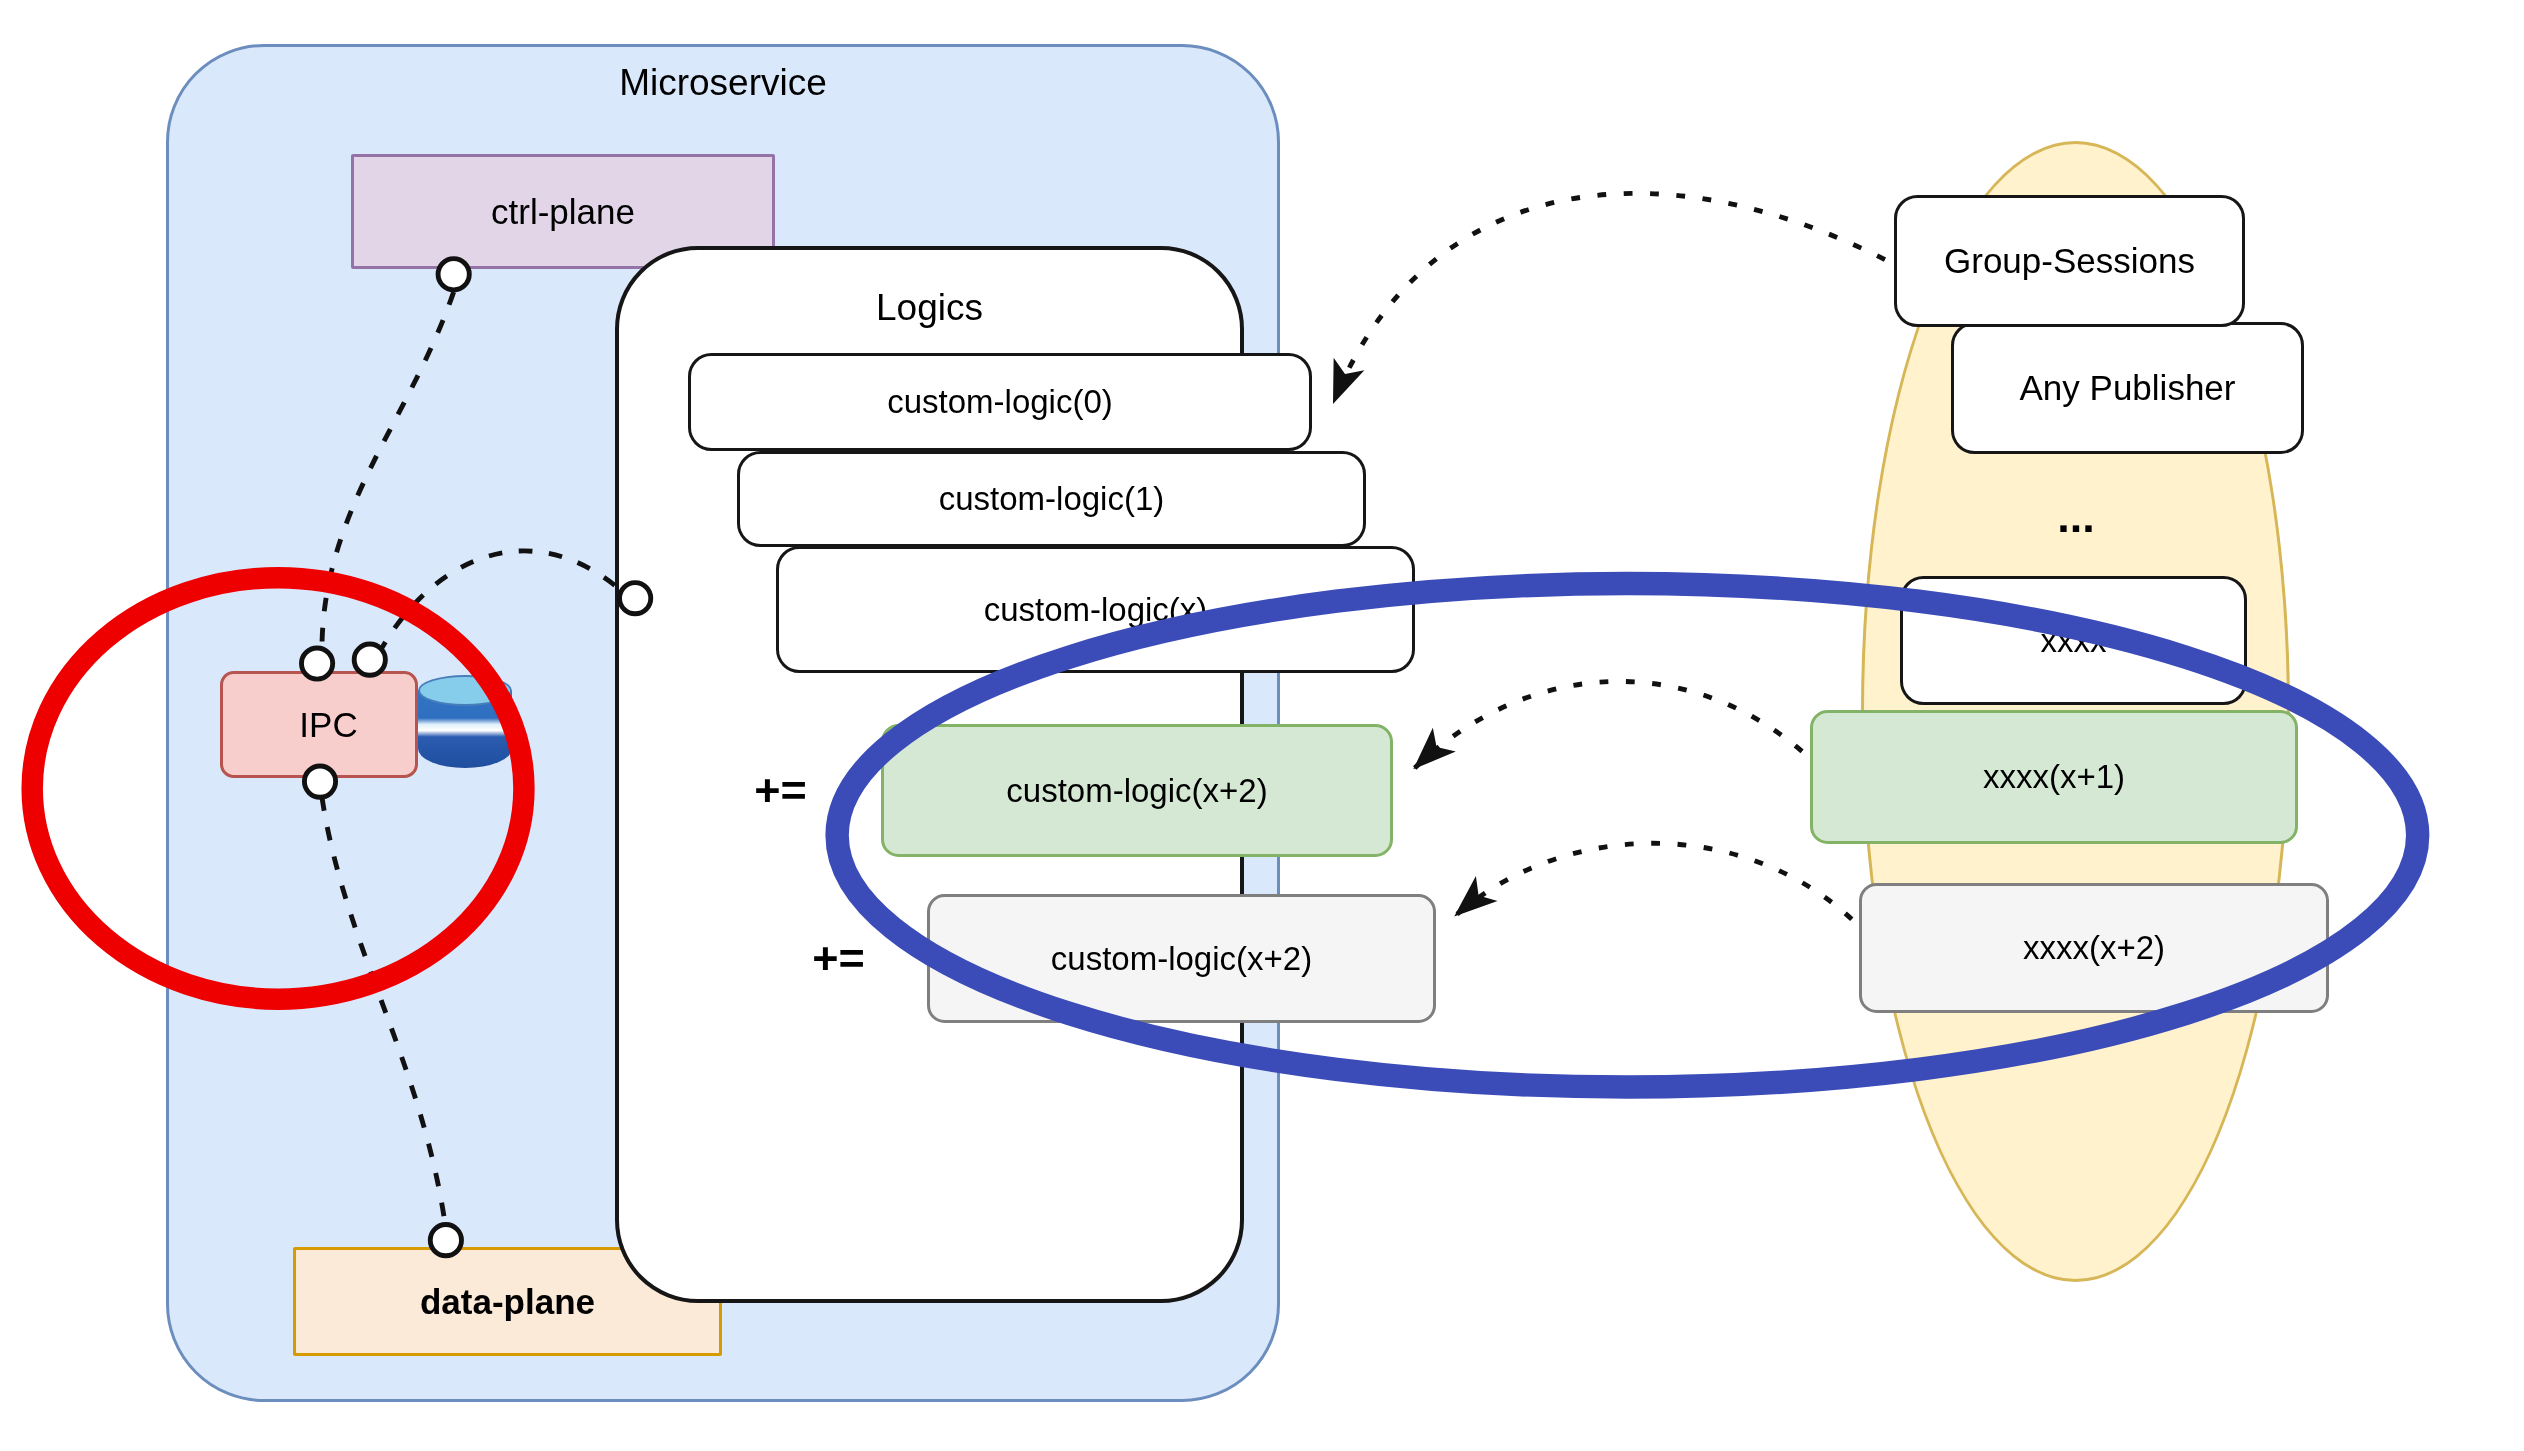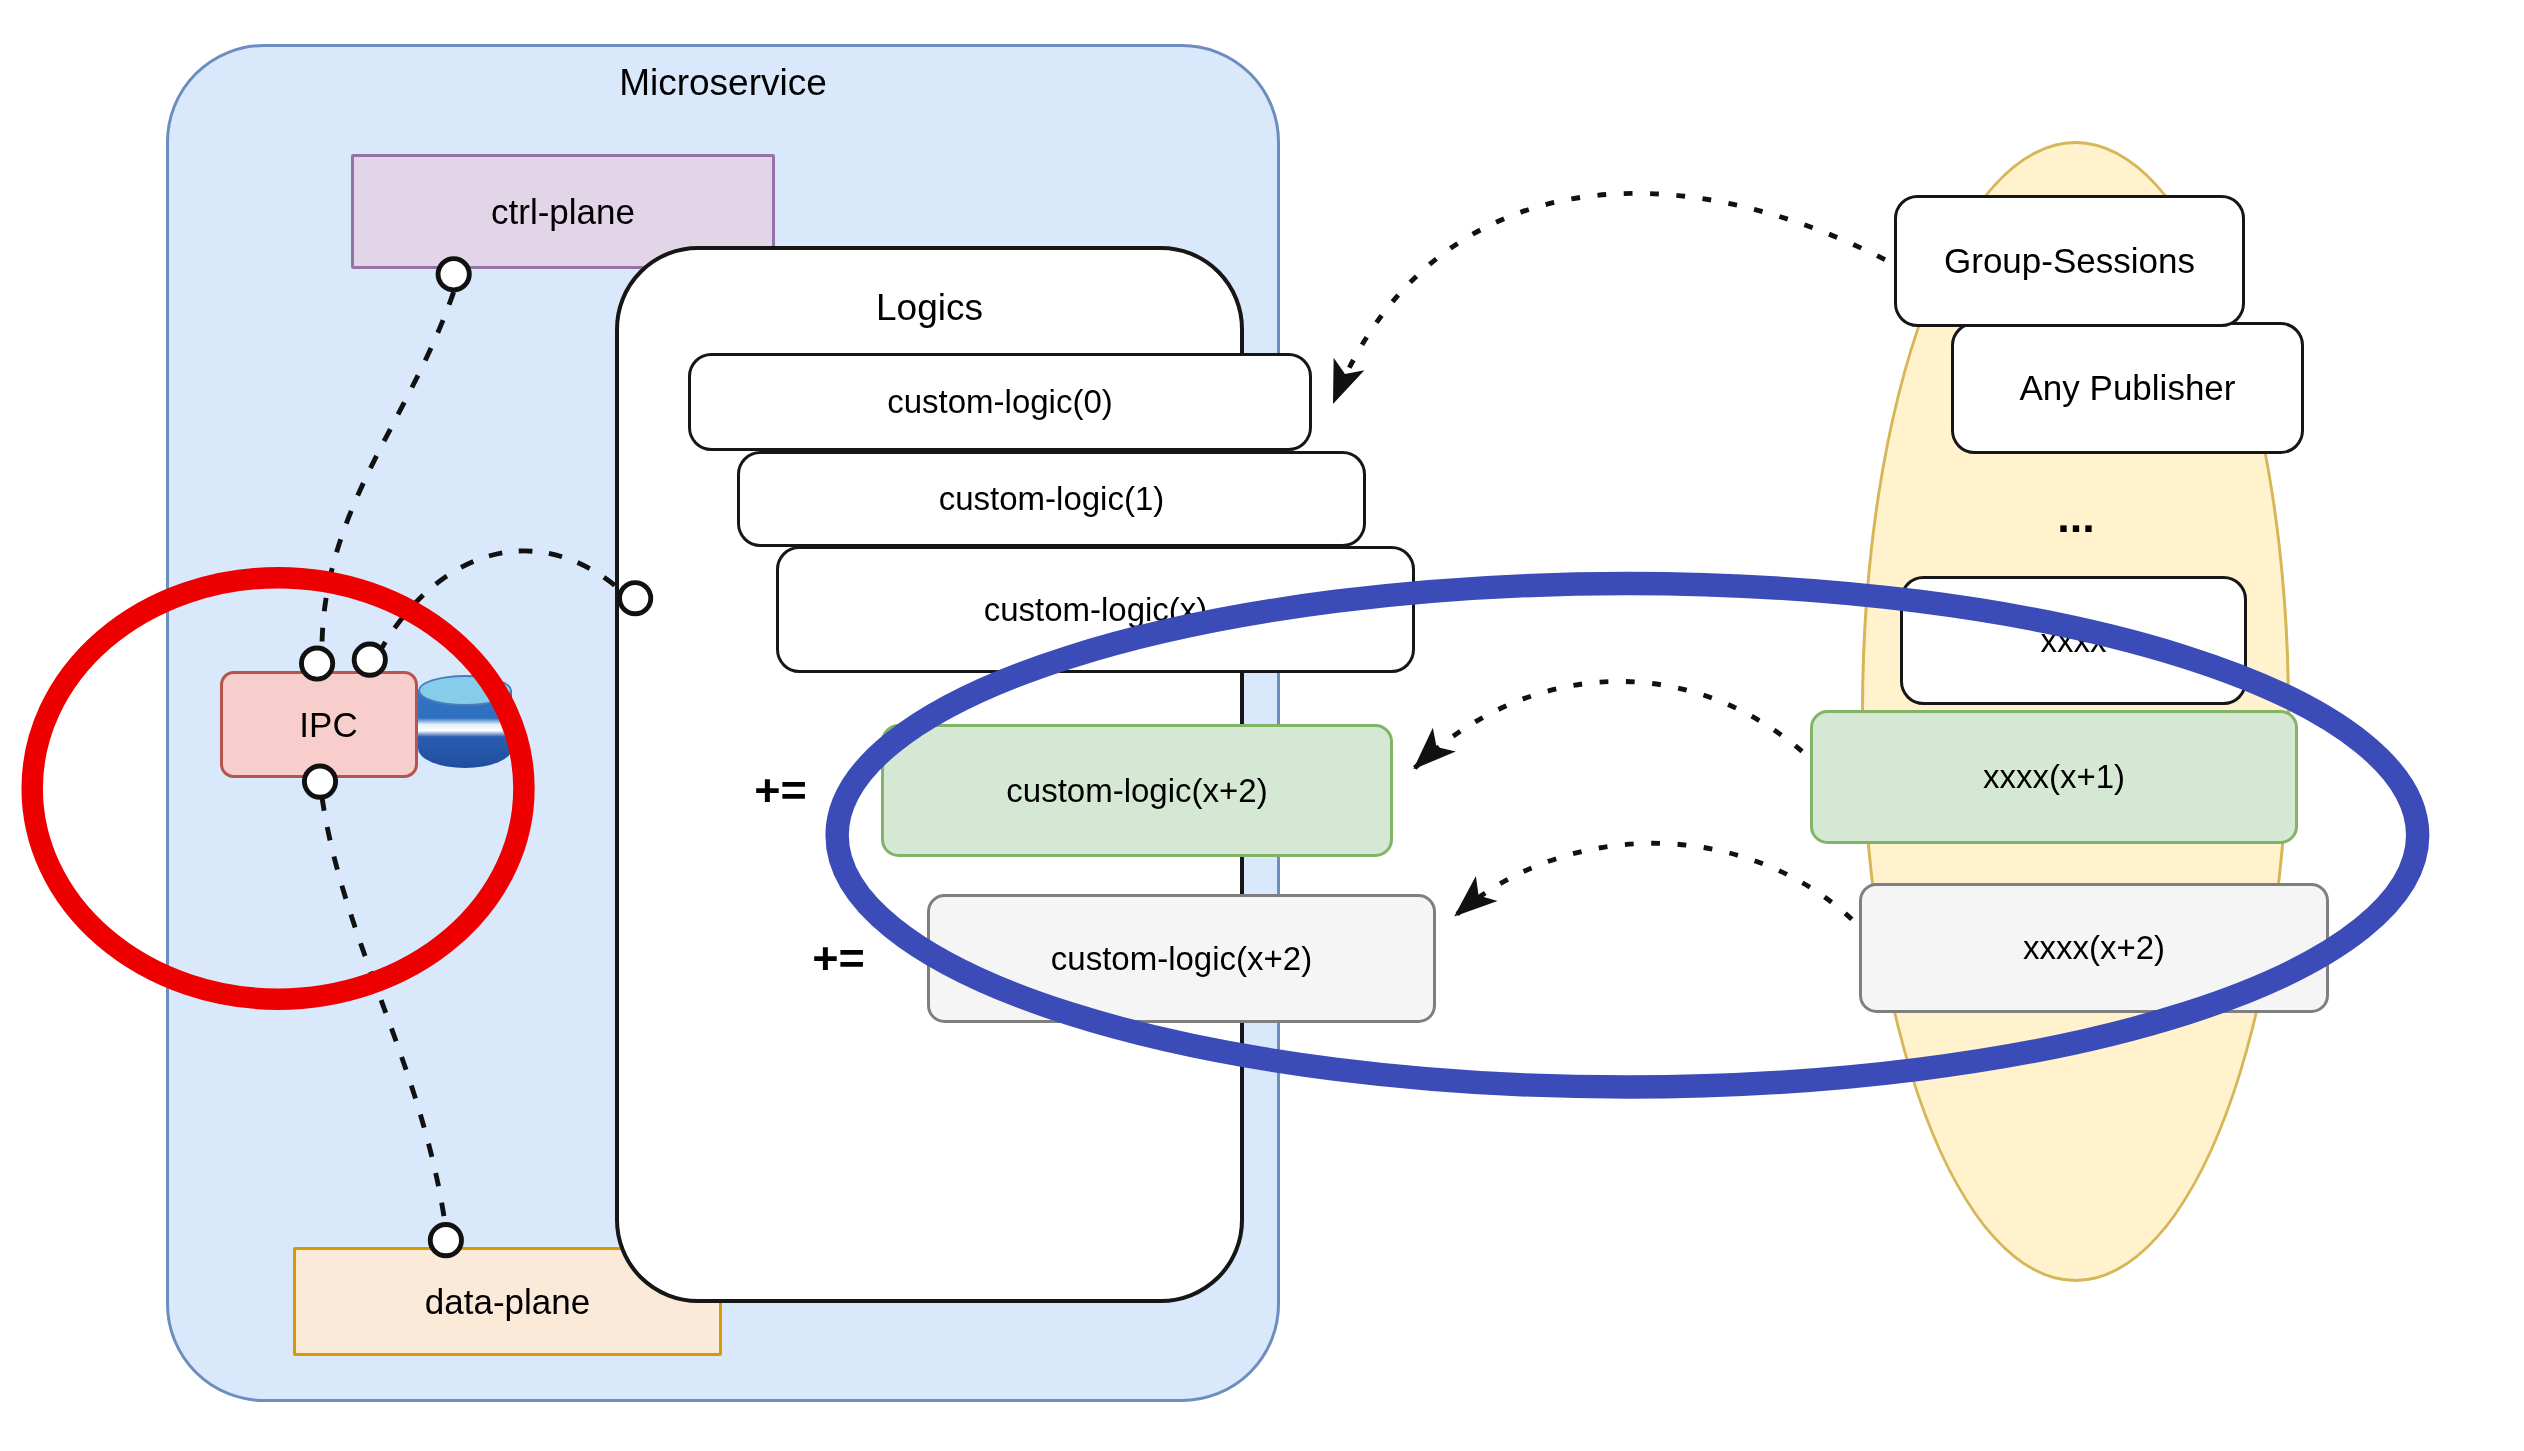--- a/index.html
+++ b/index.html
@@ -19,21 +19,21 @@
     border:3.9px solid #d6b656;border-radius:50%;}
   .uc-label{left:1861px;top:47px;width:429px;height:55px;font-size:45px;}
 
   .logics{left:615px;top:246px;width:629px;height:1057px;background:#ffffff;
     border:4.9px solid #161616;border-radius:83px;}
   .logics-label{left:615px;top:283px;width:629px;height:49px;font-size:37px;}
 
   
   .node{border-radius:2px;font-size:35px;}
   .ctrl-plane{left:351px;top:154px;width:424px;height:115px;background:#e1d5e7;border:3.9px solid #9673a6;}
-  .data-plane{left:293px;top:1247px;width:429px;height:109px;background:#fcead8;border:3.9px solid #d79b00;}
+  .data-plane{left:293px;top:1247px;width:429px;height:109px;background:#fcead8;border:3.9px solid #d79b00;font-weight:bold;}
   .ipc{left:220px;top:671px;width:198px;height:107px;background:#f8cecc;border:3.9px solid #b85450;border-radius:13.7px;padding-left:19px;}
 
   
   .db-body{left:418px;top:690px;width:94px;height:78px;
     background:linear-gradient(180deg,#3273c4 0%,#2f6fc0 36%,#dff0fa 44%,#ffffff 52%,#2a5cb0 60%,#1f4e9e 100%);
     border-radius:0 0 47px 47px / 0 0 19.5px 19.5px;}
   .db-top{left:418px;top:675px;width:94px;height:31px;background:#86cdec;
     border:2.9px solid #4a7ebb;border-radius:50%;}
 
   

